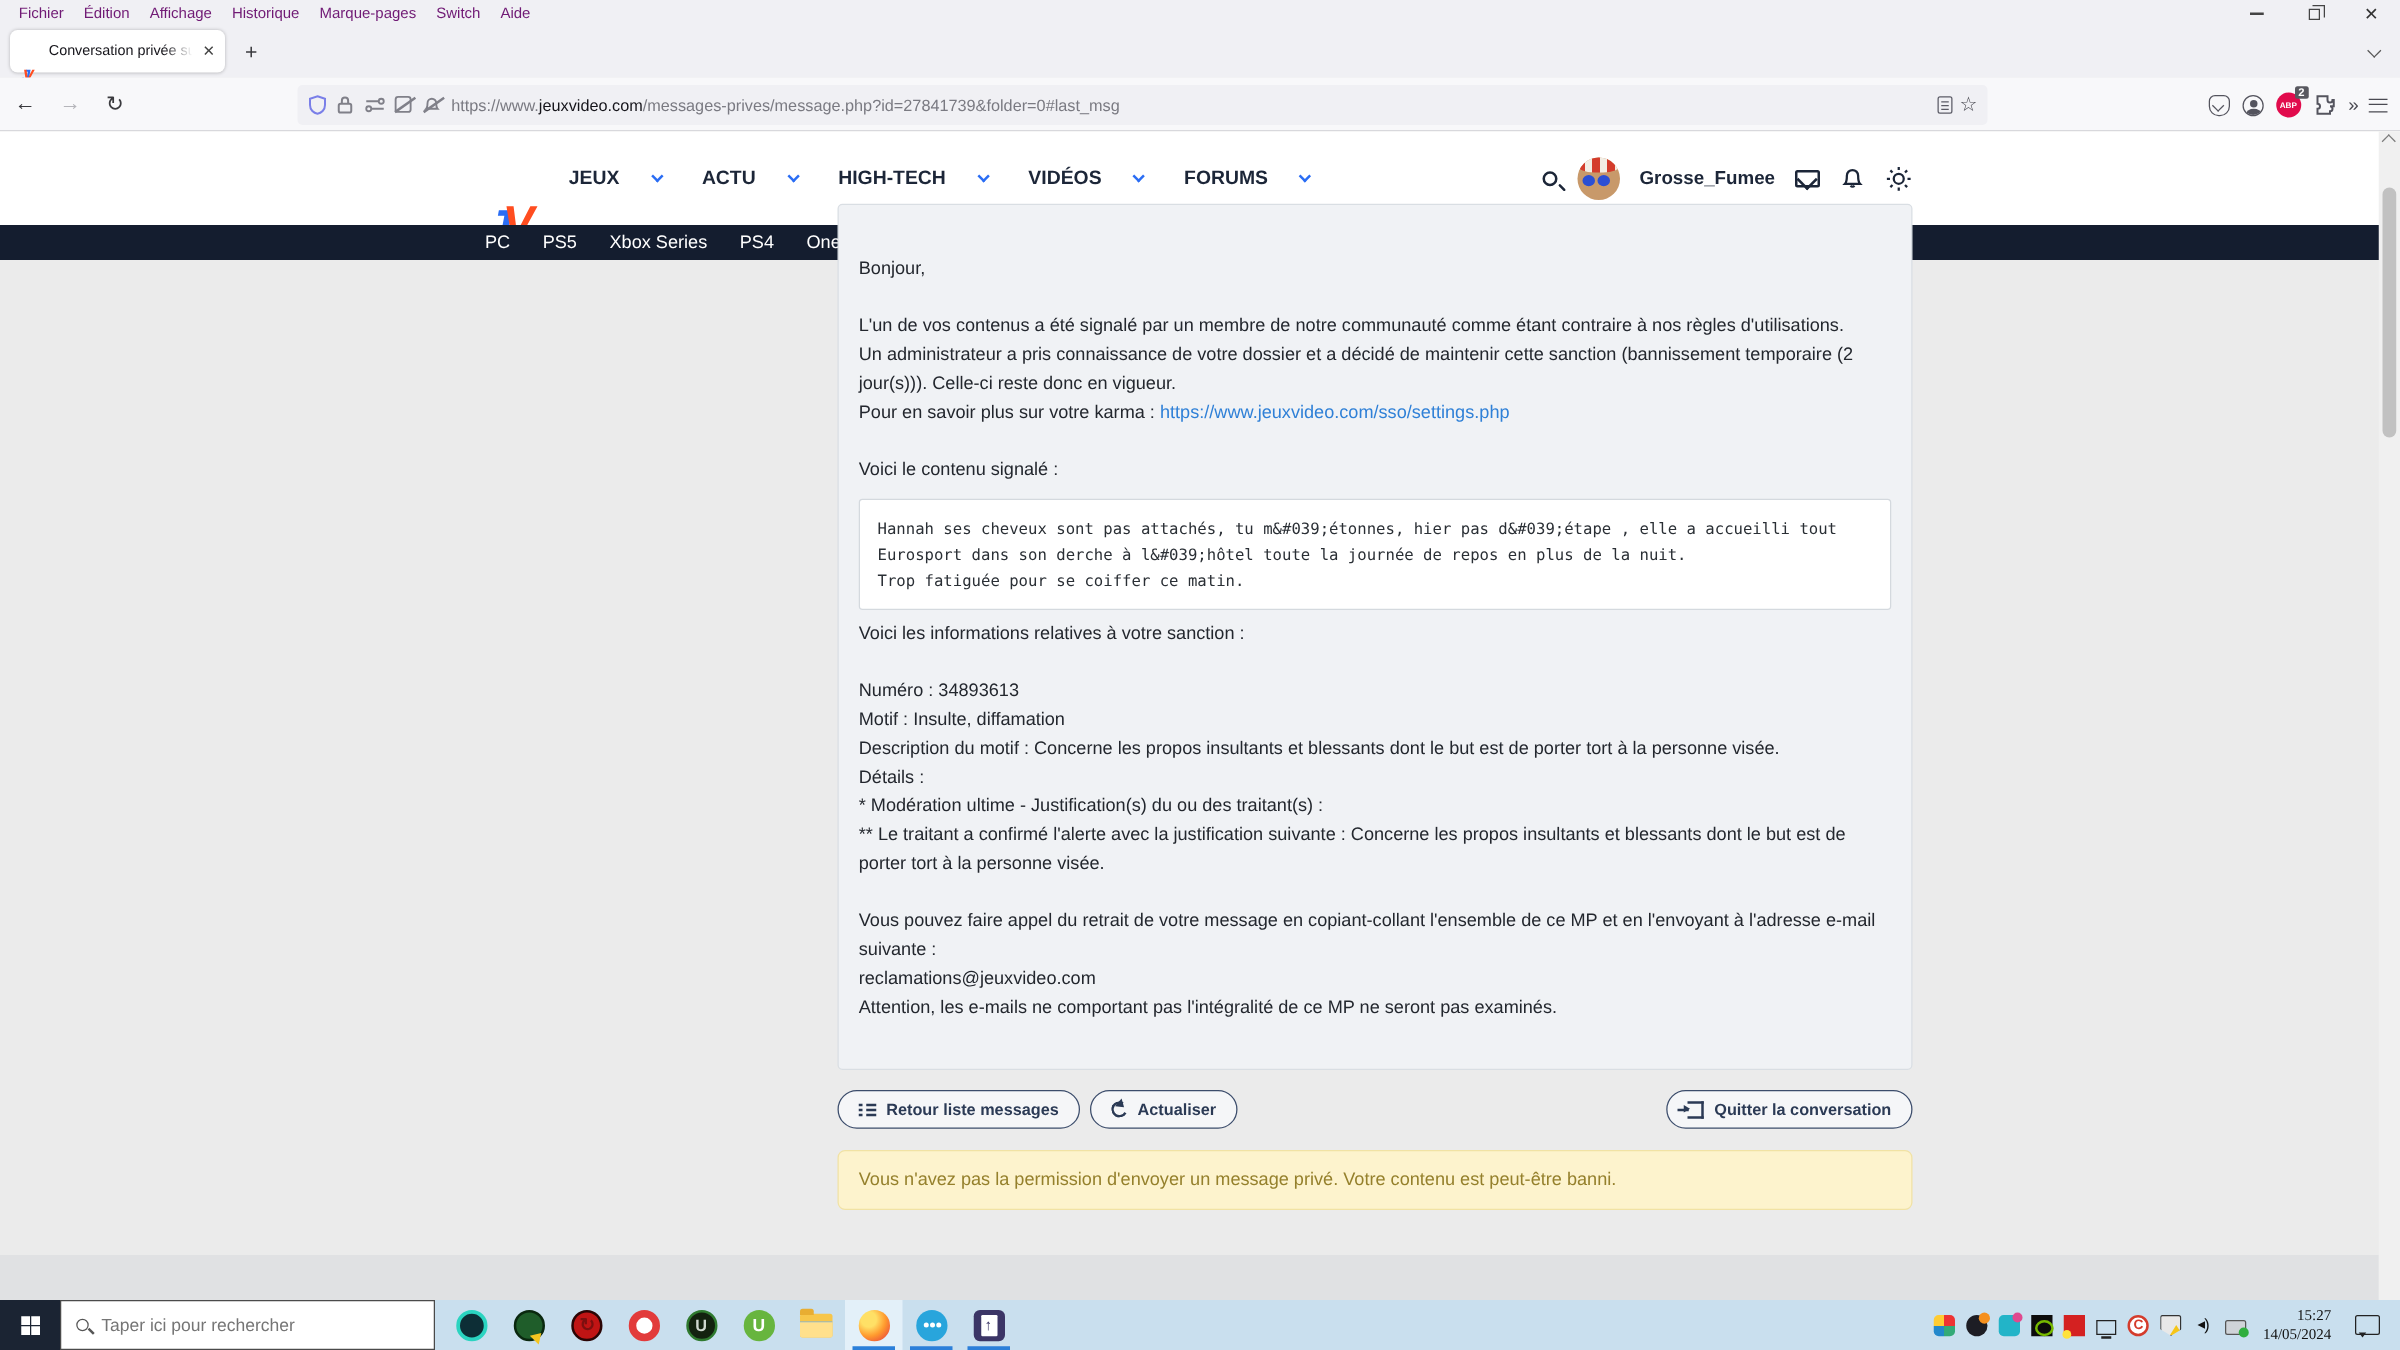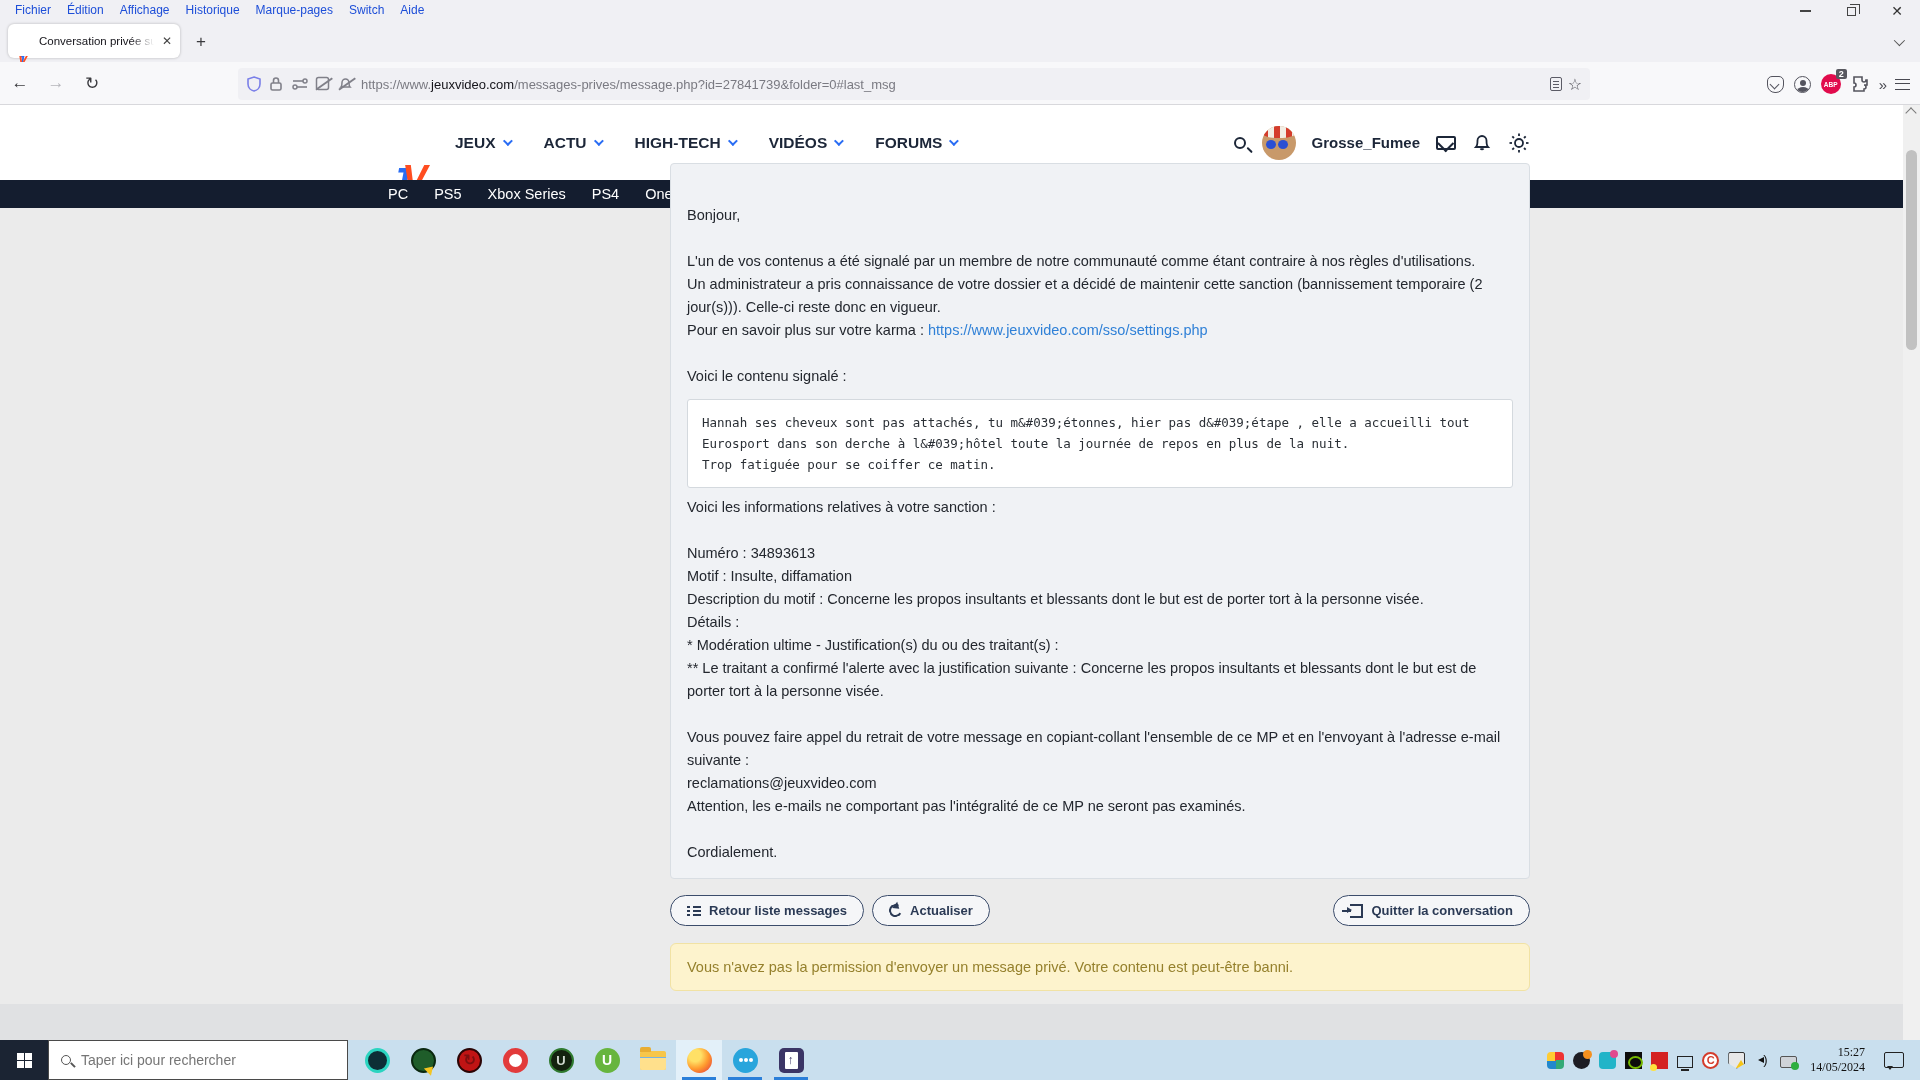--- a/index.html
+++ b/index.html
@@ -1,21 +1,21 @@
 <!DOCTYPE html>
 <html><head>
 <meta charset="utf-8">
 <style>
   * { margin:0; padding:0; box-sizing:border-box; }
   html,body { width:1920px; height:1080px; overflow:hidden; }
   body { font-family:"Liberation Sans", sans-serif; }
   #screen { position:relative; width:1920px; height:1080px; background:#ebebeb; }
 
   
-  .menubar { position:absolute; top:0; left:0; right:0; height:20px; background:#f0f0f4; display:flex; align-items:center; padding-left:8px; gap:2px; font-size:12px; color:#1d4ed8; }
+  .menubar { position:absolute; top:0; left:0; right:0; height:20px; background:#f0f0f4; display:flex; align-items:center; padding-left:8px; gap:2px; font-size:12px; color:#701a75; }
   .menubar .mitem { padding:2px 7px; }
   .win-controls { position:absolute; top:0; right:0; height:22px; display:flex; }
   .win-btn { width:46px; height:22px; display:flex; align-items:center; justify-content:center; color:#333; font-size:13px; }
   .ic-min { width:11px; height:1.5px; background:#444; display:inline-block; }
   .ic-restore { position:relative; width:9px; height:9px; border:1.2px solid #444; display:inline-block; background:#f0f0f4;}
   .ic-restore::before { content:""; position:absolute; top:-4px; left:2px; width:9px; height:9px; border:1.2px solid #444; border-left:none; border-bottom:none; }
   .ic-close { font-size:14px; color:#333; }
 
   .tabbar { position:absolute; top:20px; left:0; right:0; height:42px; background:#f0f0f4; display:flex; align-items:flex-end; }
   .tab { position:relative; margin:4px 0 4px 8px; width:172px; height:34px; background:#fff; border-radius:6px; box-shadow:0 0 3px rgba(0,0,0,.25); display:flex; align-items:center; padding:0 6px 0 9px; gap:6px; }
@@ -50,21 +50,21 @@
   .hamburger { width:15px; height:11px; border-top:1.7px solid #4a4a52; border-bottom:1.7px solid #4a4a52; position:relative; }
   .hamburger::before { content:""; position:absolute; top:3.2px; left:0; width:15px; height:1.7px; background:#4a4a52; }
 
   
   .page { position:absolute; top:105px; left:0; right:0; height:935px; background:#ebebeb; overflow:hidden; }
   .site-header { position:relative; height:75px; background:#fff; }
   .jv-logo { position:absolute; left:388px; top:16px; width:48px; height:44px; font-weight:900; font-size:38px; font-style:italic;margin-top:40px; }
   .jv-logo .j { color:#2a6df4; position:absolute; left:0; top:0; }
   .jv-logo .v { color:#ff4d20; position:absolute; left:14px; top:-3px; }
   .site-nav { position:absolute; left:455px; top:0; height:75px; display:flex; align-items:center; gap:34px; }
-  .site-nav .snav { display:flex; align-items:center; gap:7px; font-weight:bold; font-size:15.5px; color:#1c2638; }
+  .site-nav .snav { display:flex; align-items:center; gap:25px; font-weight:bold; font-size:15.5px; color:#1c2638; }
   .chev-blue { width:7px; height:7px; border-right:2px solid #2a6df4; border-bottom:2px solid #2a6df4; transform:rotate(45deg) translateY(-2px); }
   .header-right { position:absolute; right:390px; top:0; height:75px; display:flex; align-items:center; gap:16px; }
   .mag { width:12px; height:12px; border:2.2px solid #1c2638; border-radius:50%; position:relative; }
   .mag::after { content:""; position:absolute; left:10px; top:10px; width:7px; height:2.4px; background:#1c2638; transform:rotate(45deg); border-radius:2px; }
   .avatar { width:34px; height:34px; border-radius:50%; background:#c8996a; position:relative; overflow:hidden; }
   .avatar::before { content:""; position:absolute; top:-2px; left:0; width:34px; height:14px; background:repeating-linear-gradient(90deg,#d43c2c 0 6px,#f2ede4 6px 12px); border-radius:50% 50% 40% 40%; }
   .avatar::after { content:""; position:absolute; top:14px; left:4px; width:10px; height:9px; border-radius:50%; background:#2b4fd4; box-shadow:12px 0 0 #2b4fd4; }
   .username { font-weight:bold; font-size:15px; color:#1c2638; }
   .env { width:20px; height:14px; border:2px solid #1c2638; border-radius:2px; position:relative; }
   .env::before { content:""; position:absolute; left:1px; top:-1px; width:10px; height:10px; border-right:2px solid #1c2638; border-bottom:2px solid #1c2638; transform:rotate(45deg) translateX(1px); transform-origin:center; }
@@ -331,21 +331,20 @@
         <p>Motif : Insulte, diffamation</p>
         <p>Description du motif : Concerne les propos insultants et blessants dont le but est de porter tort à la personne visée.</p>
         <p>Détails :</p>
         <p>* Modération ultime - Justification(s) du ou des traitant(s) :</p>
         <p>** Le traitant a confirmé l'alerte avec la justification suivante : Concerne les propos insultants et blessants dont le but est de porter tort à la personne visée.</p>
         <div class="spacer"></div>
         <p>Vous pouvez faire appel du retrait de votre message en copiant-collant l'ensemble de ce MP et en l'envoyant à l'adresse e-mail suivante :</p>
         <p>reclamations@jeuxvideo.com</p>
         <p>Attention, les e-mails ne comportant pas l'intégralité de ce MP ne seront pas examinés.</p>
         <div class="spacer"></div>
-        <p>Cordialement.</p>
       </div>
 
       <div class="btnrow">
         <button class="jvbtn">
             <span class="ic-list"></span>
             <span>Retour liste messages</span>
           </button>
         <button class="jvbtn">
             <span class="ic-refresh"></span>
             <span>Actualiser</span>

